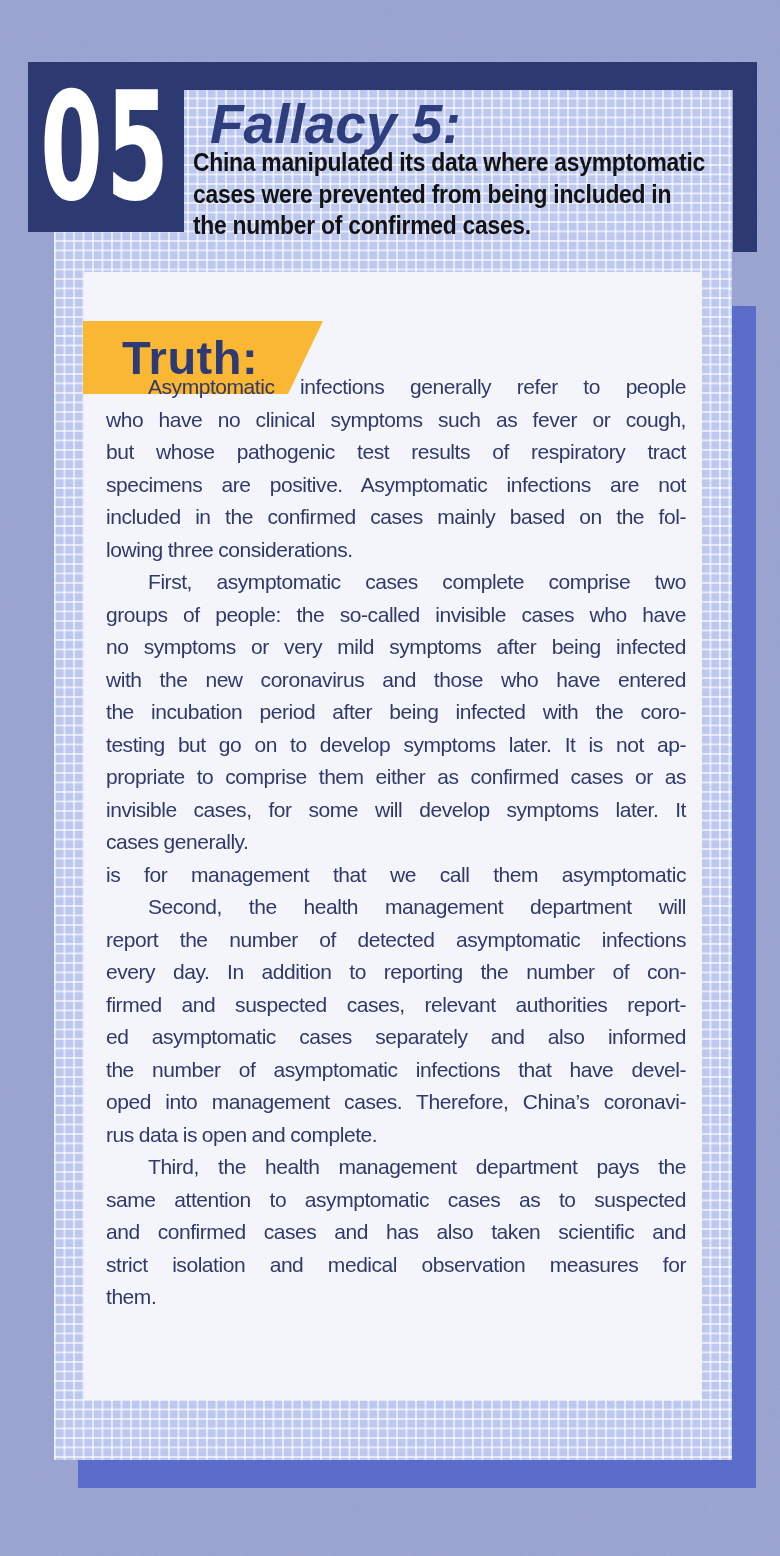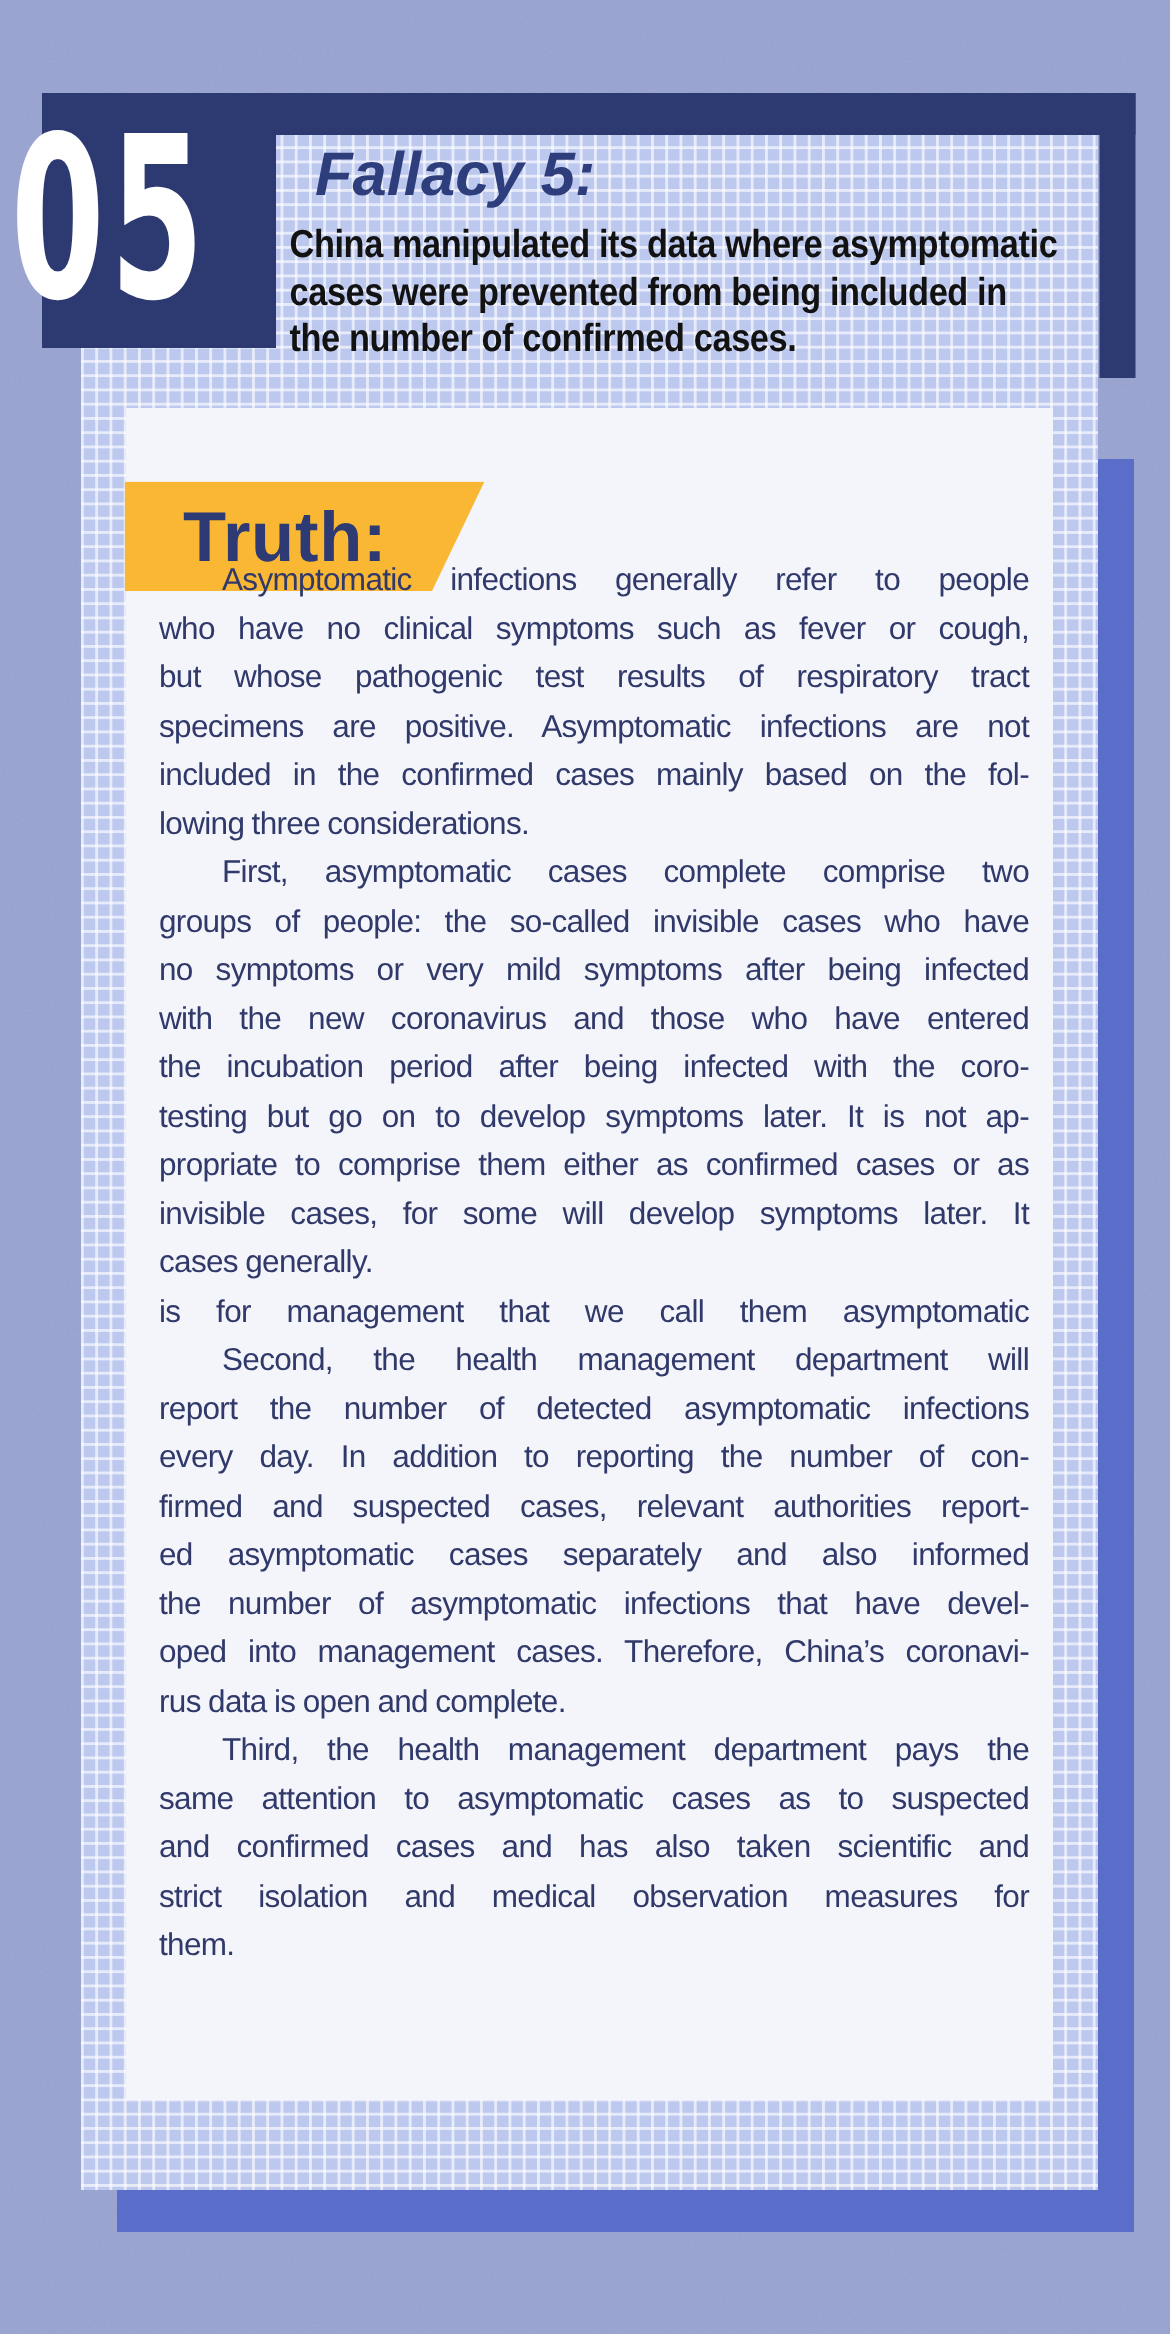--- a/index.html
+++ b/index.html
@@ -10,21 +10,21 @@
     background:#98a3d1;
     font-family:"Liberation Sans", sans-serif;
   }
   .abs{position:absolute;}
   
   #bg-noise{position:absolute;left:0;top:0;width:780px;height:1556px;opacity:.22;z-index:0;}
   
   .navy{background:#2c3a71;}
   #navy-top-bar{left:28px;top:62px;width:729px;height:28px;z-index:3;}
   #navy-right-strip{left:733px;top:62px;width:24px;height:190px;z-index:3;}
-  #number-square{left:28px;top:62px;width:156px;height:170px;z-index:5;display:flex;align-items:center;justify-content:flex-end;}
+  #number-square{left:28px;top:62px;width:156px;height:170px;z-index:5;display:flex;align-items:center;justify-content:center;}
   #number-square .digits{
     color:#ffffff;font-weight:700;font-size:150px;line-height:1;
     font-family:"DejaVu Sans", sans-serif;
     letter-spacing:6px;transform:scaleX(.60);transform-origin:center;
   }
   
   #shadow-rect{left:78px;top:306px;width:678px;height:1182px;background:#5a6ec9;z-index:1;}
   
   #grid-panel{
     left:54px;top:88px;width:678px;height:1372px;z-index:2;
@@ -32,21 +32,21 @@
     background-image:
       linear-gradient(rgba(255,255,255,.62) 2px, rgba(0,0,0,0) 2px),
       linear-gradient(90deg, rgba(255,255,255,.62) 2px, rgba(0,0,0,0) 2px);
     background-size:9.5px 9.5px;
   }
   
   #white-panel{left:84px;top:272px;width:618px;height:1128px;background:#f3f5fa;z-index:4;}
   
   #fallacy-title{
     left:210px;top:94px;z-index:6;
-    color:#2e3d7b;font-style:italic;font-weight:700;font-size:41px;line-height:1.1;
+    color:#2e3d7b;font-style:italic;font-weight:700;font-size:55px;line-height:1.1;
     letter-spacing:0px;
   }
   #fallacy-subtitle{left:193px;top:147px;z-index:6;width:560px;}
   #fallacy-subtitle .sub-line{
     color:#121212;font-weight:700;font-size:26px;line-height:31.5px;white-space:nowrap;
     letter-spacing:-.3px;transform:scaleX(.88);transform-origin:left center;
   }
   
   #truth-banner{
     left:83px;top:285px;width:240px;height:73px;z-index:6;

